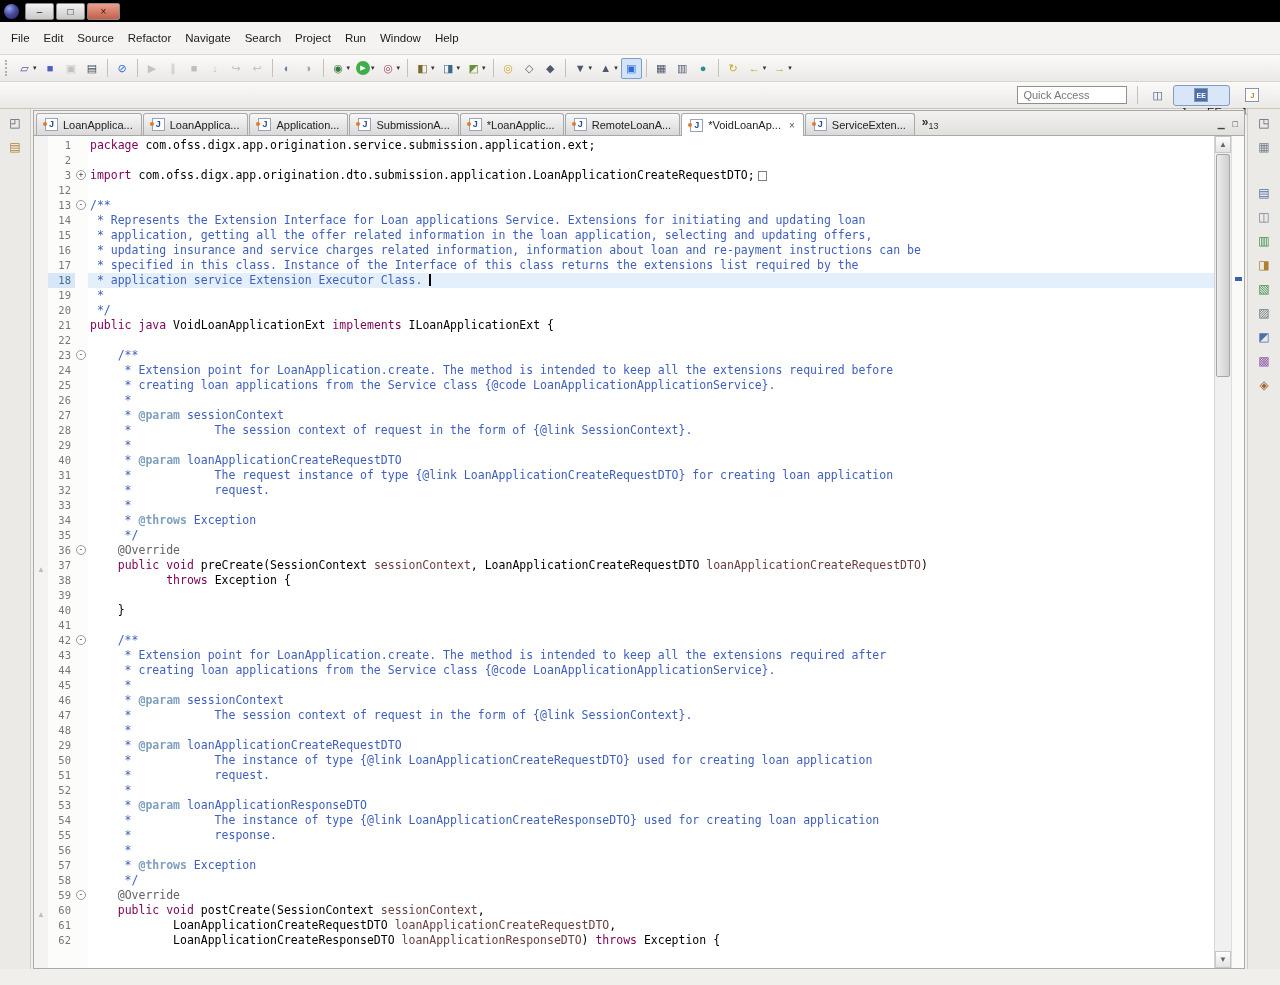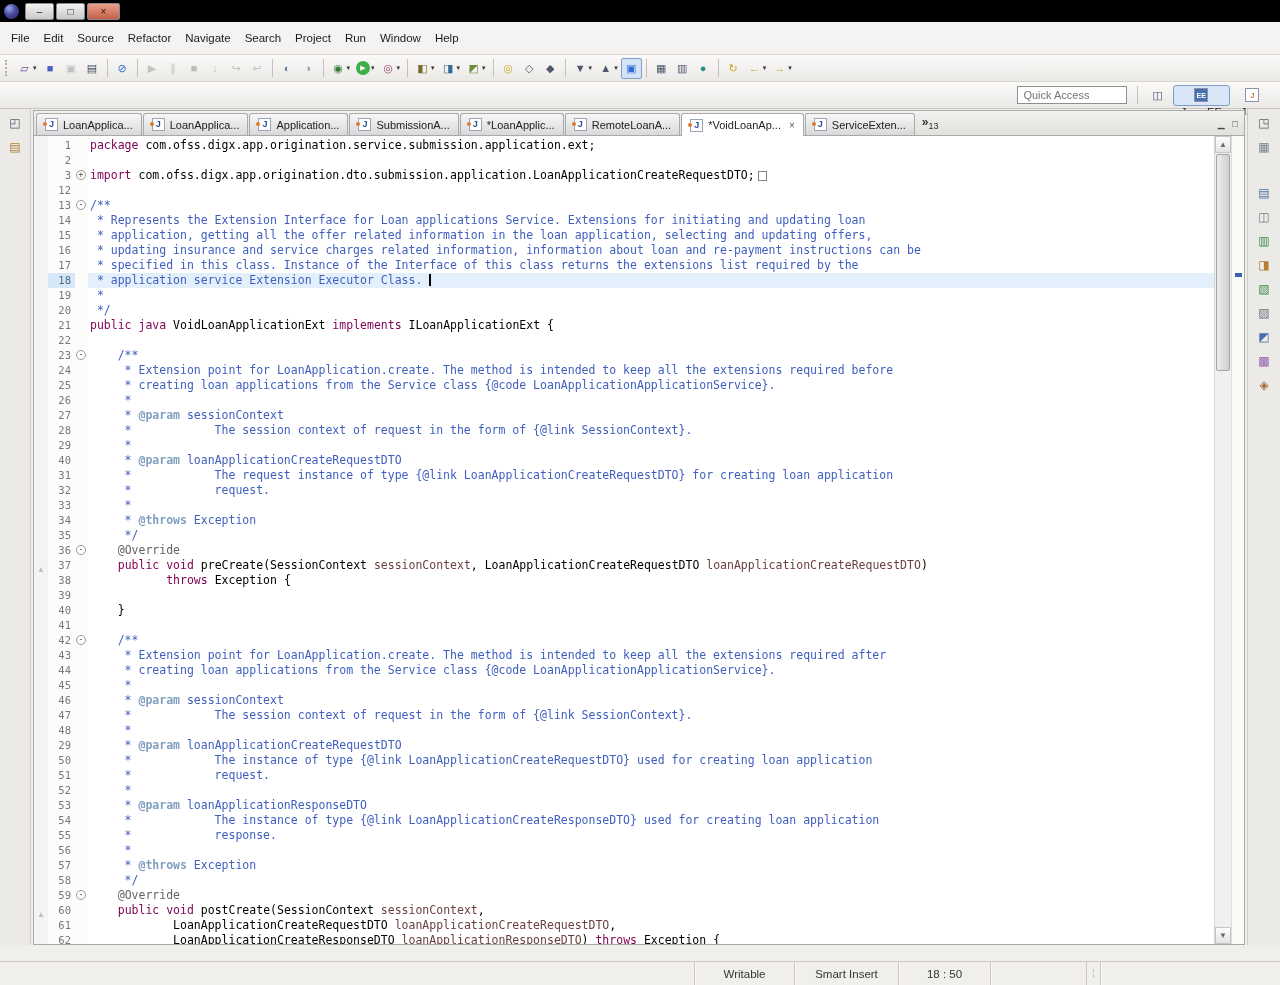--- a/index.html
+++ b/index.html
@@ -697,23 +697,14 @@
         </span>
         <span class="strip-btn">
           <span class="strip-ic" style="color: rgb(168, 106, 58);">◈</span>
         </span>
       </div>
 
   </div>
 
   <div class="bottom-gap"></div>
 
-  <div class="statusbar">
-    <span class="sb-spacer"></span>
-    <span class="sb-cell sb-writable">Writable</span>
-    <span class="sb-cell sb-insert">Smart Insert</span>
-    <span class="sb-cell sb-pos">18 : 50</span>
-    <span class="sb-cell sb-empty"></span>
-    <span class="sb-dots">⁞</span>
-    <span class="sb-trail"></span>
-  </div>
 
 </div>
 
 </body></html>

